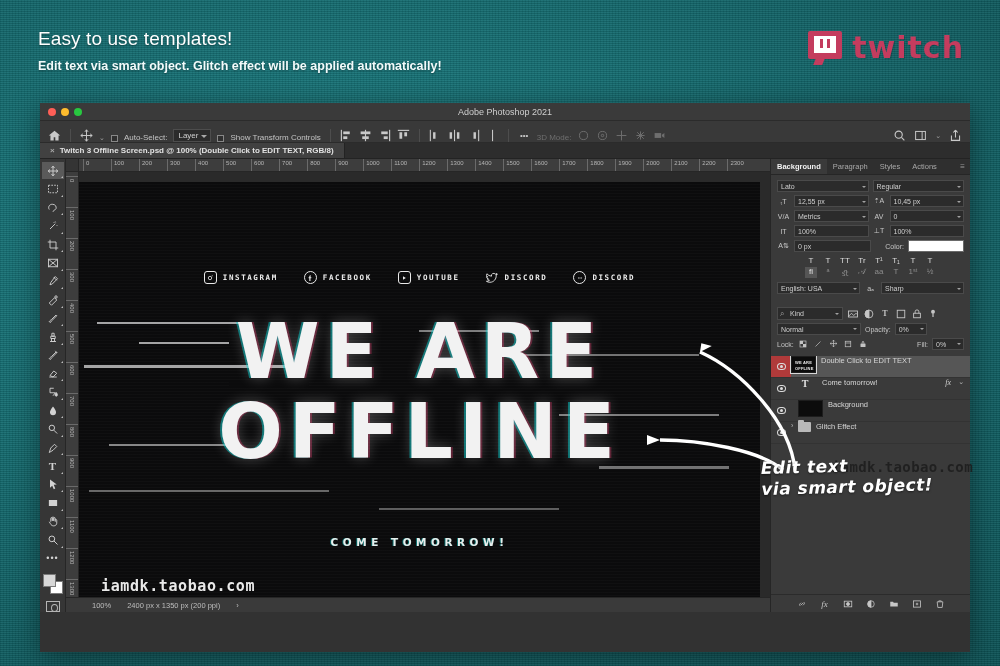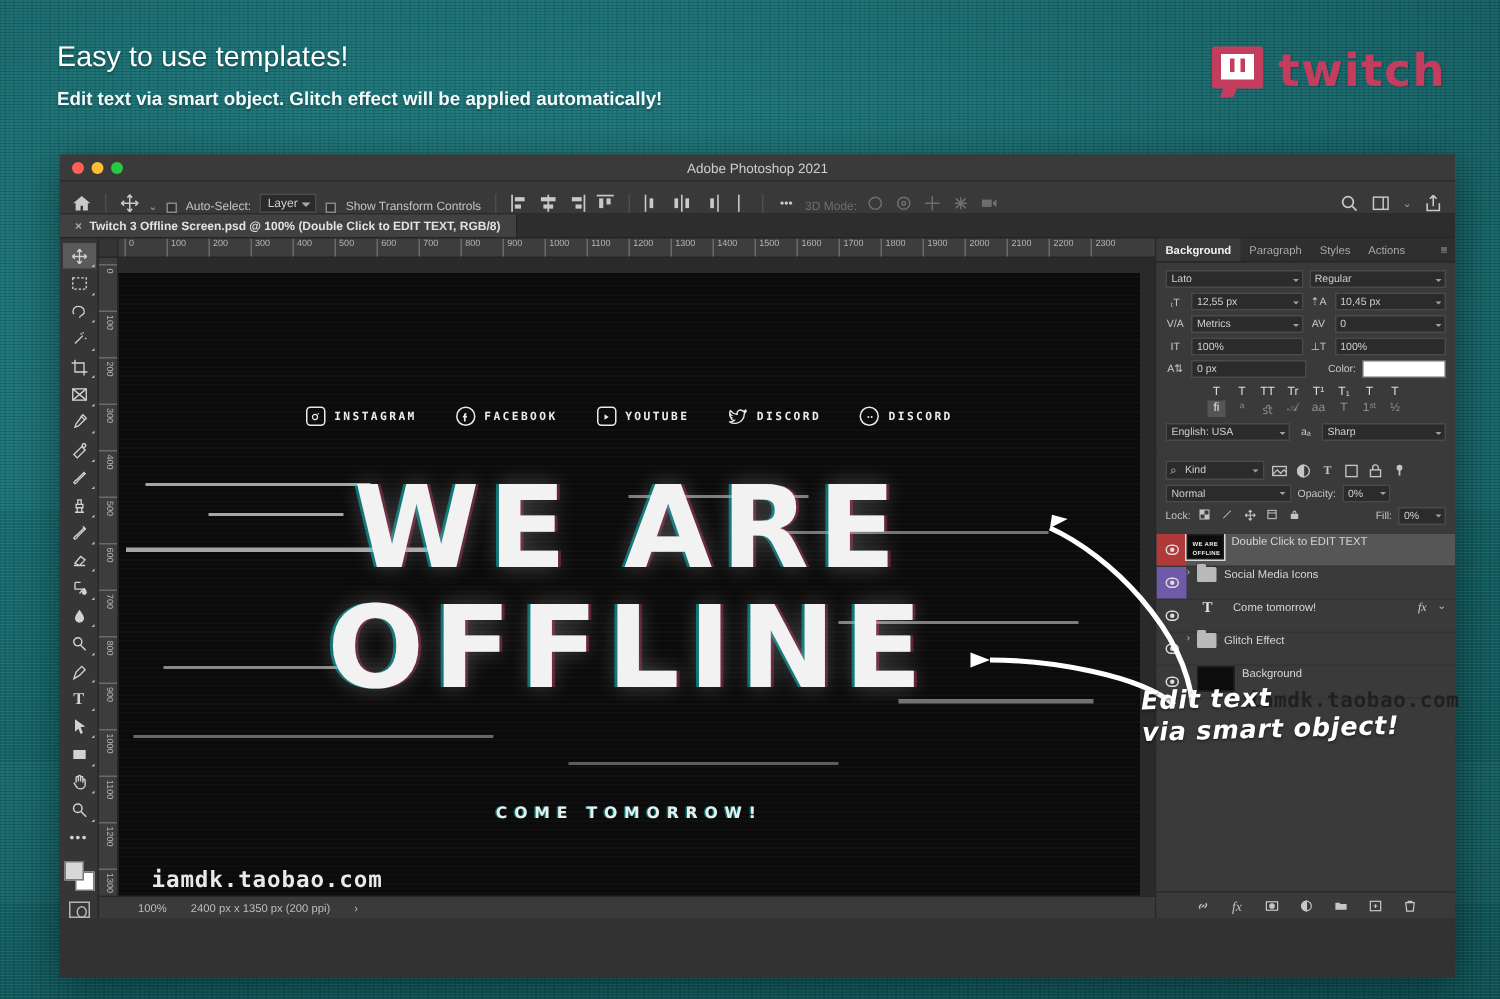--- a/index.html
+++ b/index.html
@@ -962,64 +962,54 @@
                   <i></i>
                 </span>
               </span>
             <span class="thumb sel-outline">
               <span class="mini" style="top:3px;">WE ARE</span>
                 <span class="mini" style="top:9px;">OFFLINE</span>
             </span>
             <span class="layer-name">Double Click to EDIT TEXT</span>
           </div>
 
-          <div class="layer-row">
-            <span class="eye-cell purple">
-                <span class="eye">
-                  <i></i>
-                </span>
-              </span>
-            <span class="disc">›</span>
-            <span class="folder"></span>
-            <span class="layer-name">Social Media Icons</span>
-          </div>
 
           <div class="layer-row">
             <span class="eye-cell">
                 <span class="eye">
                   <i></i>
                 </span>
               </span>
             <span class="disc"></span>
             <span class="tglyph">T</span>
             <span class="layer-name" style="padding-left:6px;">Come tomorrow!</span>
             <span class="fx-cell">fx</span>
             <span style="margin-right:6px;color:#b8b8b8;font-size:7px;">⌄</span>
           </div>
 
           <div class="layer-row">
             <span class="eye-cell">
                 <span class="eye">
                   <i></i>
                 </span>
               </span>
-            <span class="disc">›</span>
-            <span class="folder"></span>
-            <span class="layer-name">Glitch Effect</span>
+            <span class="disc"></span>
+            <span class="thumb"></span>
+            <span class="layer-name">Background</span>
           </div>
 
           <div class="layer-row">
             <span class="eye-cell">
                 <span class="eye">
                   <i></i>
                 </span>
               </span>
-            <span class="disc"></span>
-            <span class="thumb"></span>
-            <span class="layer-name">Background</span>
+            <span class="disc">›</span>
+            <span class="folder"></span>
+            <span class="layer-name">Glitch Effect</span>
           </div>
         </div>
 
         <div id="layers-footer">
           <span>
               <svg viewBox="0 0 16 16" width="10" height="10" fill="none" stroke="currentColor" stroke-width="1.3">
                 <path d="M6.5 9.5 9.5 6.5M5 11a2.5 2.5 0 0 1 0-3.5L6.5 6M11 5a2.5 2.5 0 0 1 0 3.5L9.5 10"></path>
               </svg>
             </span>
           <span style="font-family:'Liberation Serif',serif;font-style:italic;font-size:9px;">fx</span>

